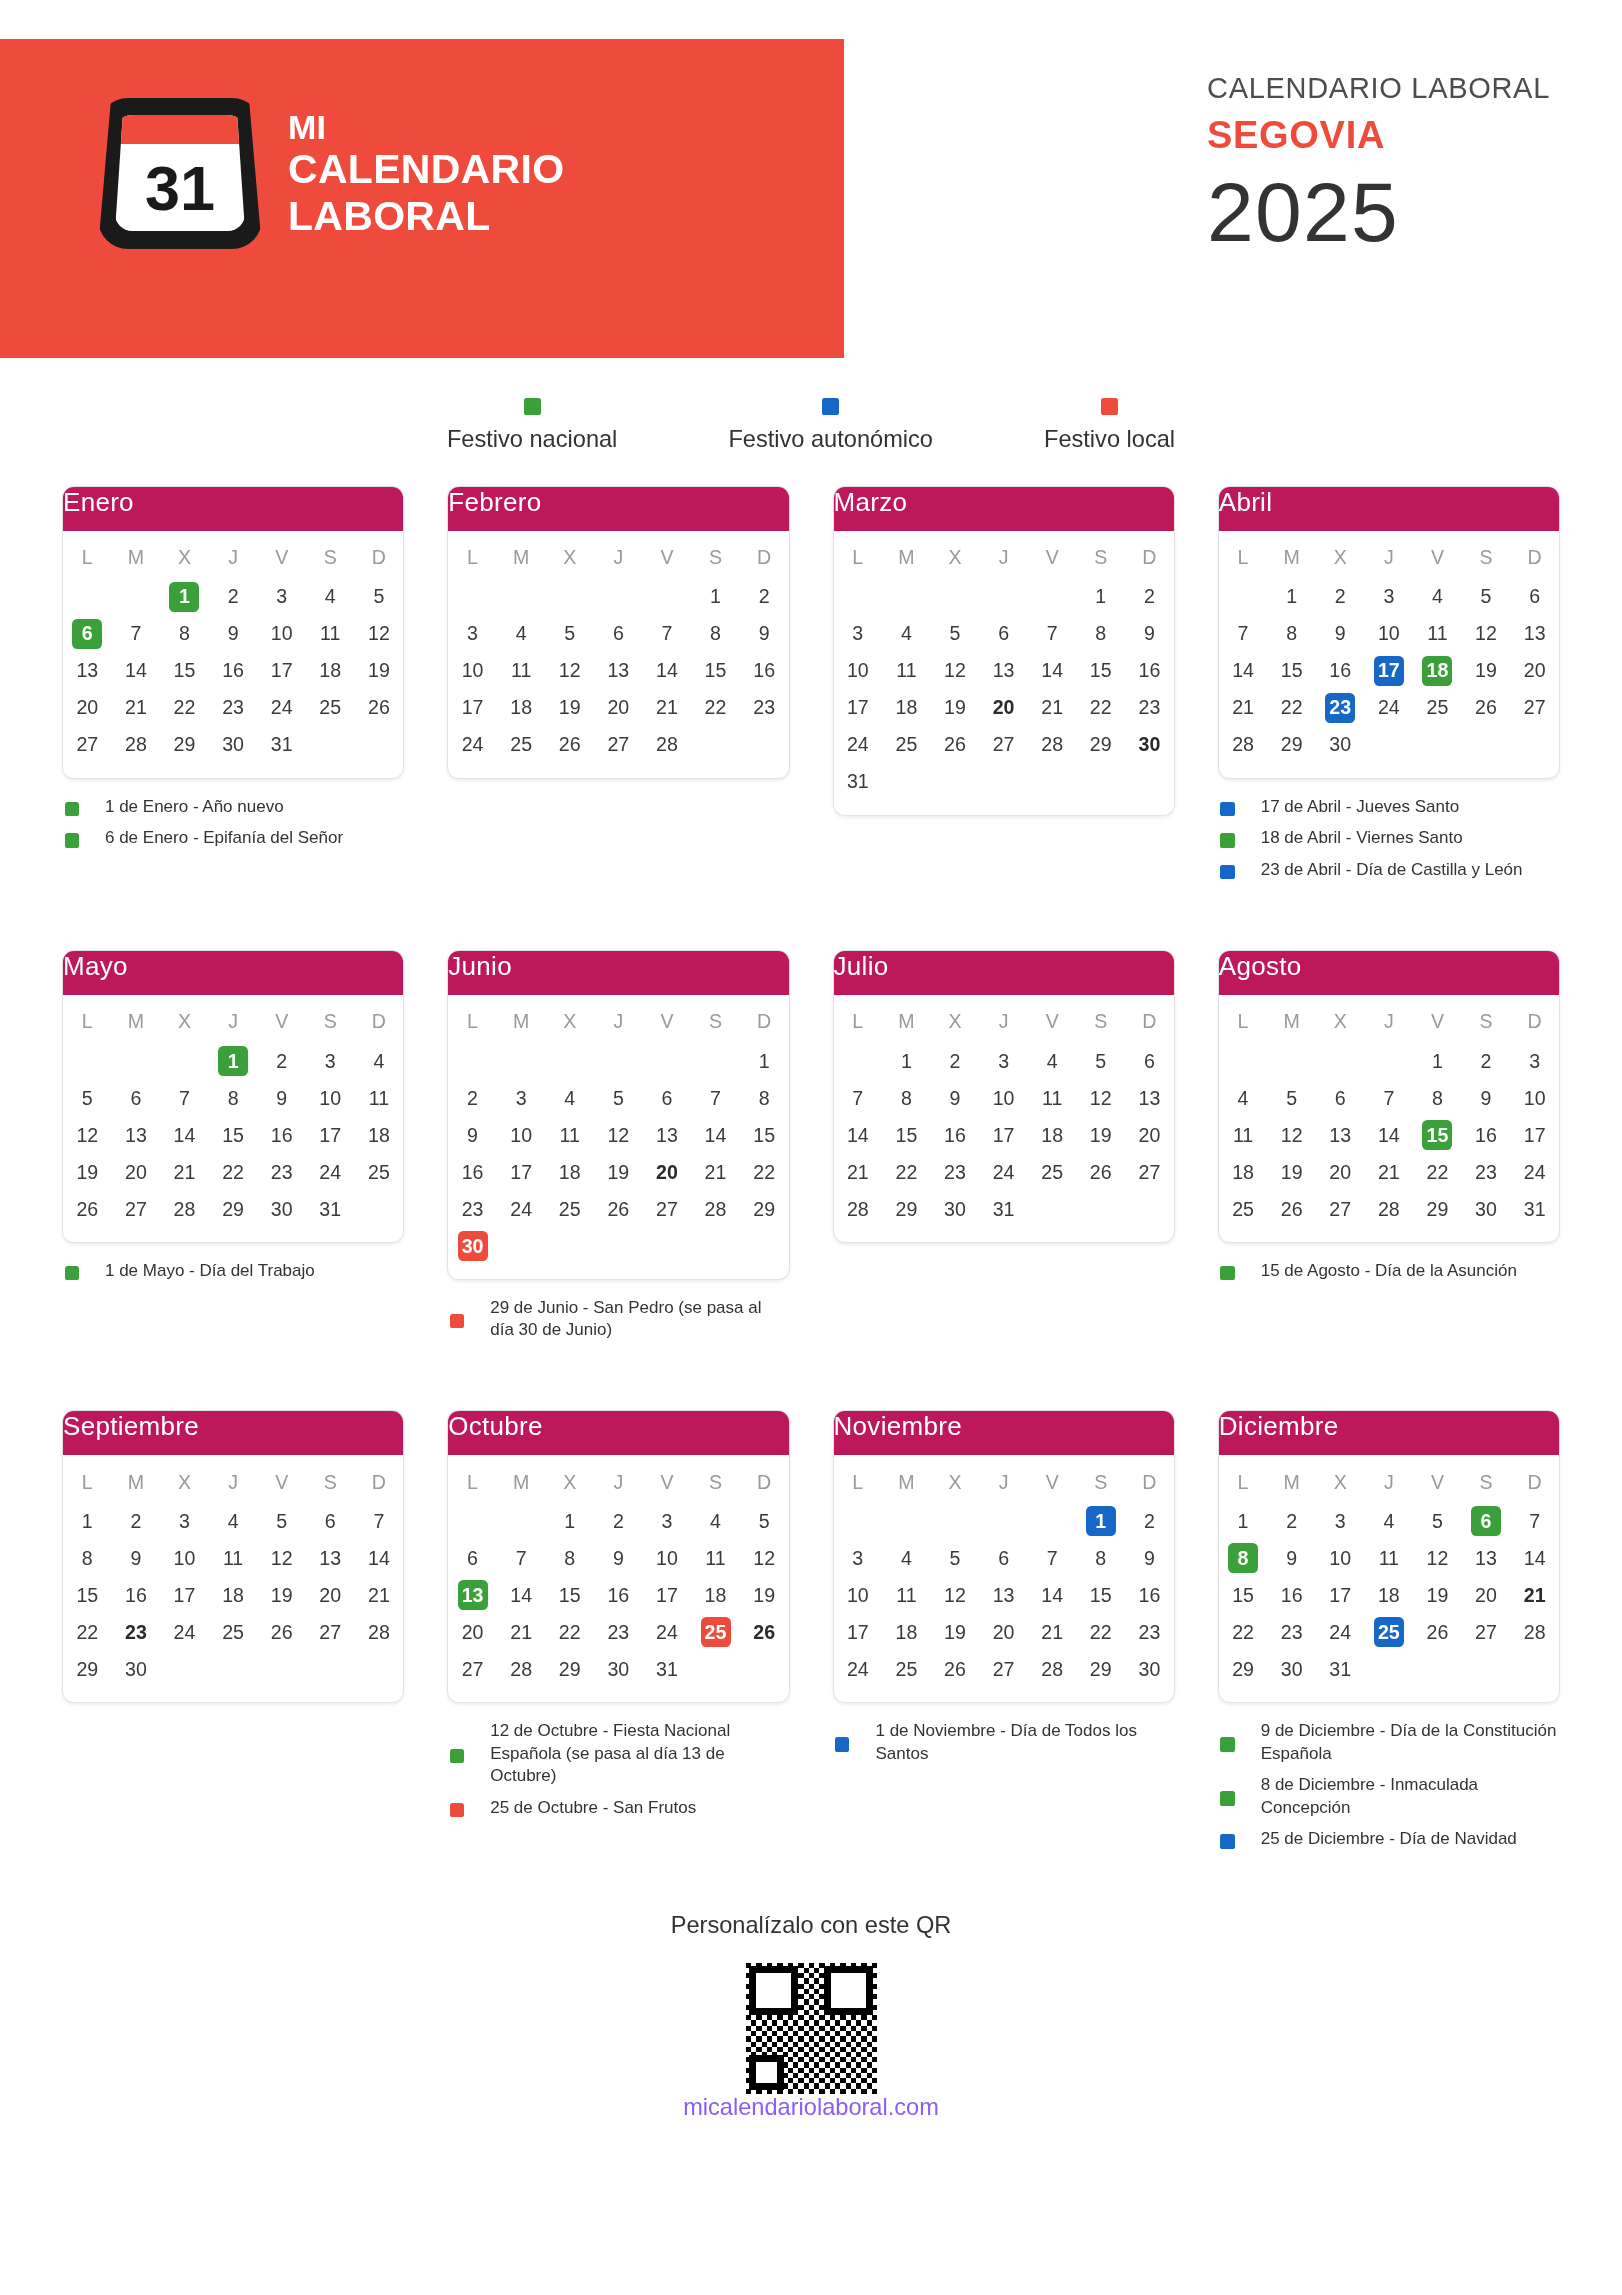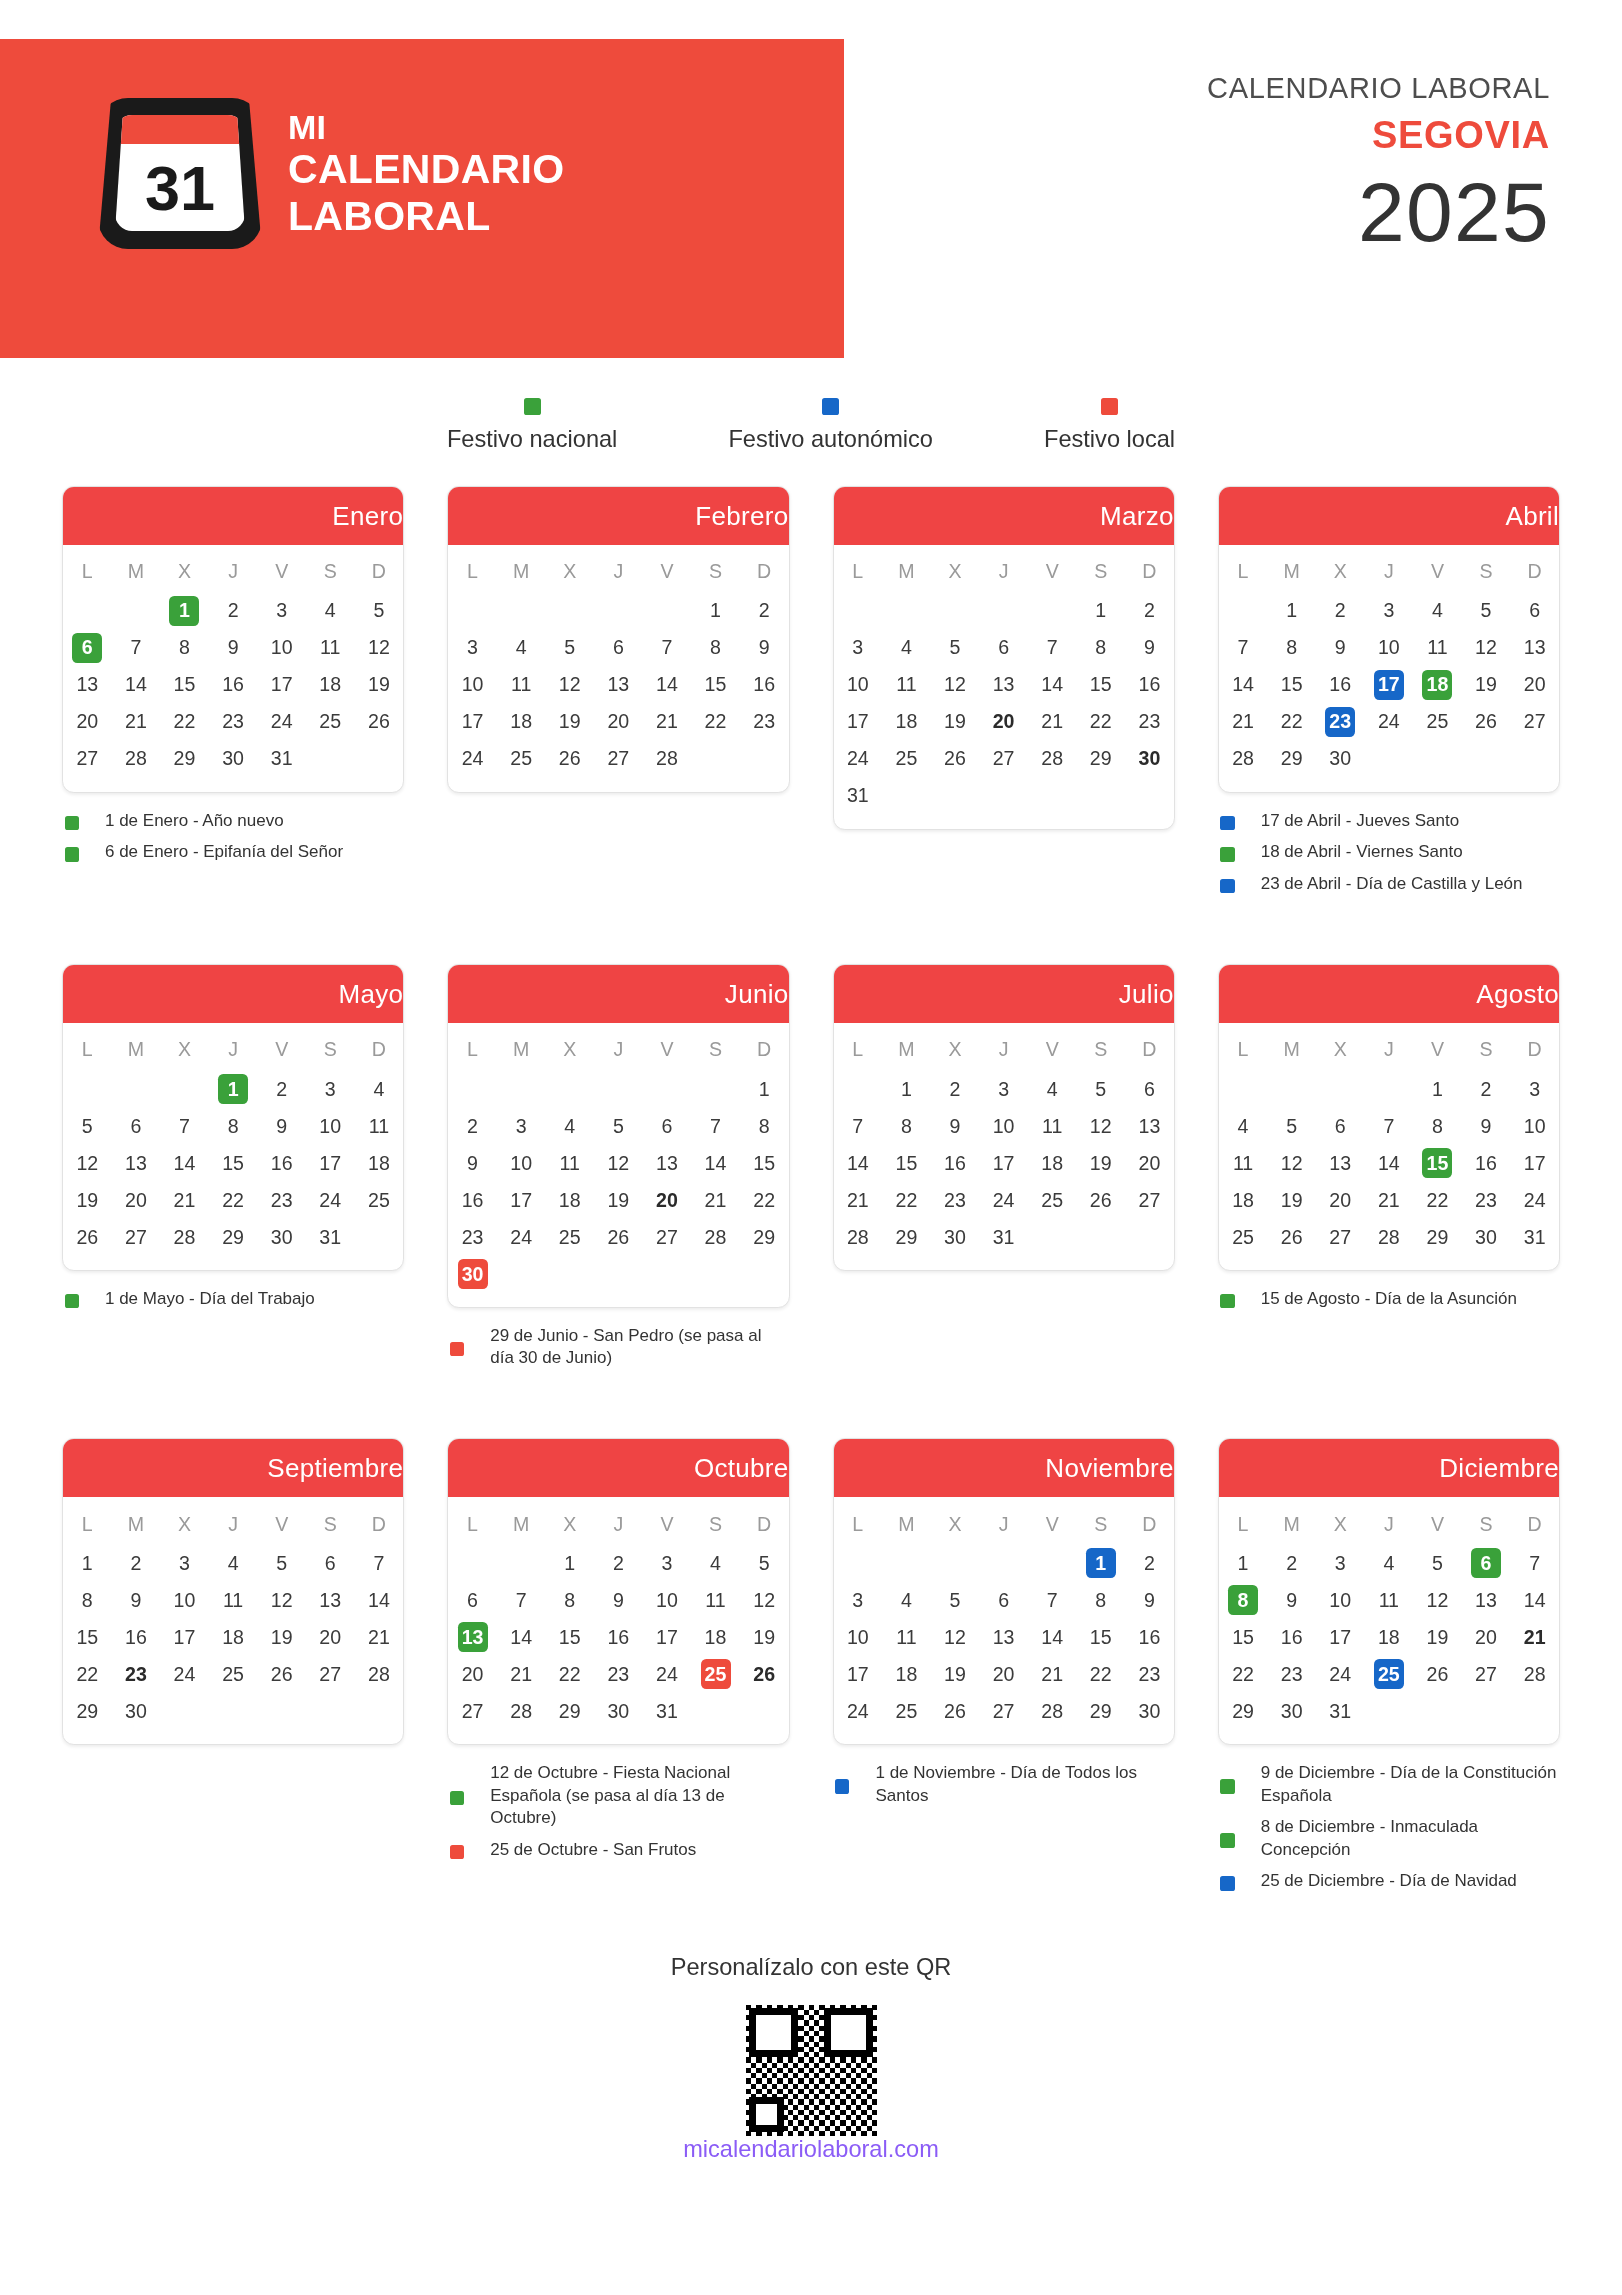--- a/index.html
+++ b/index.html
@@ -71,21 +71,21 @@
     color: #ffffff;
     line-height: 1.0;
   }
   .logo-text .l1 { font-size: 34px; font-weight: bold; letter-spacing: 0.3px; }
   .logo-text .l2 { font-size: 41px; font-weight: bold; letter-spacing: 0.3px; margin-top: 5.2px;}
   .logo-text .l3 { font-size: 41px; font-weight: bold; letter-spacing: 0.3px; margin-top: 6px;}
 
   .header-right {
     position: absolute;
     right: 72px; top: 72px;
-    text-align: right;
+    text-align: left;
   }
   .header-right .kicker {
     font-size: 29px;
     color: #4d4d4d;
     letter-spacing: 0.7px;
   }
   .header-right .place {
     font-size: 38px;
     color: #ee4b3c;
     font-weight: bold;
@@ -138,25 +138,25 @@
     flex-direction: column;
   }
   .month-card {
     background: #ffffff;
     border: 0.7px solid #e2e2e2;
     border-radius: 11.8px;
     box-shadow: 0 1.3px 3.3px rgba(0,0,0,0.07);
     overflow: hidden;
   }
   .month-title {
-    background: #ef4444;
+    background: #be185d;
     color: #ffffff;
-    text-align: right;
+    text-align: left;
     font-size: 26px;
-    padding: 14px 0 13px;
+    padding: 0 0 13px;
     letter-spacing: 0.3px;
   }
   table.cal {
     width: 100%;
     border-collapse: collapse;
     margin: 9.2px 0 14.4px;
   }
   table.cal th {
     font-size: 19.6px;
     color: #9a9a9a;

